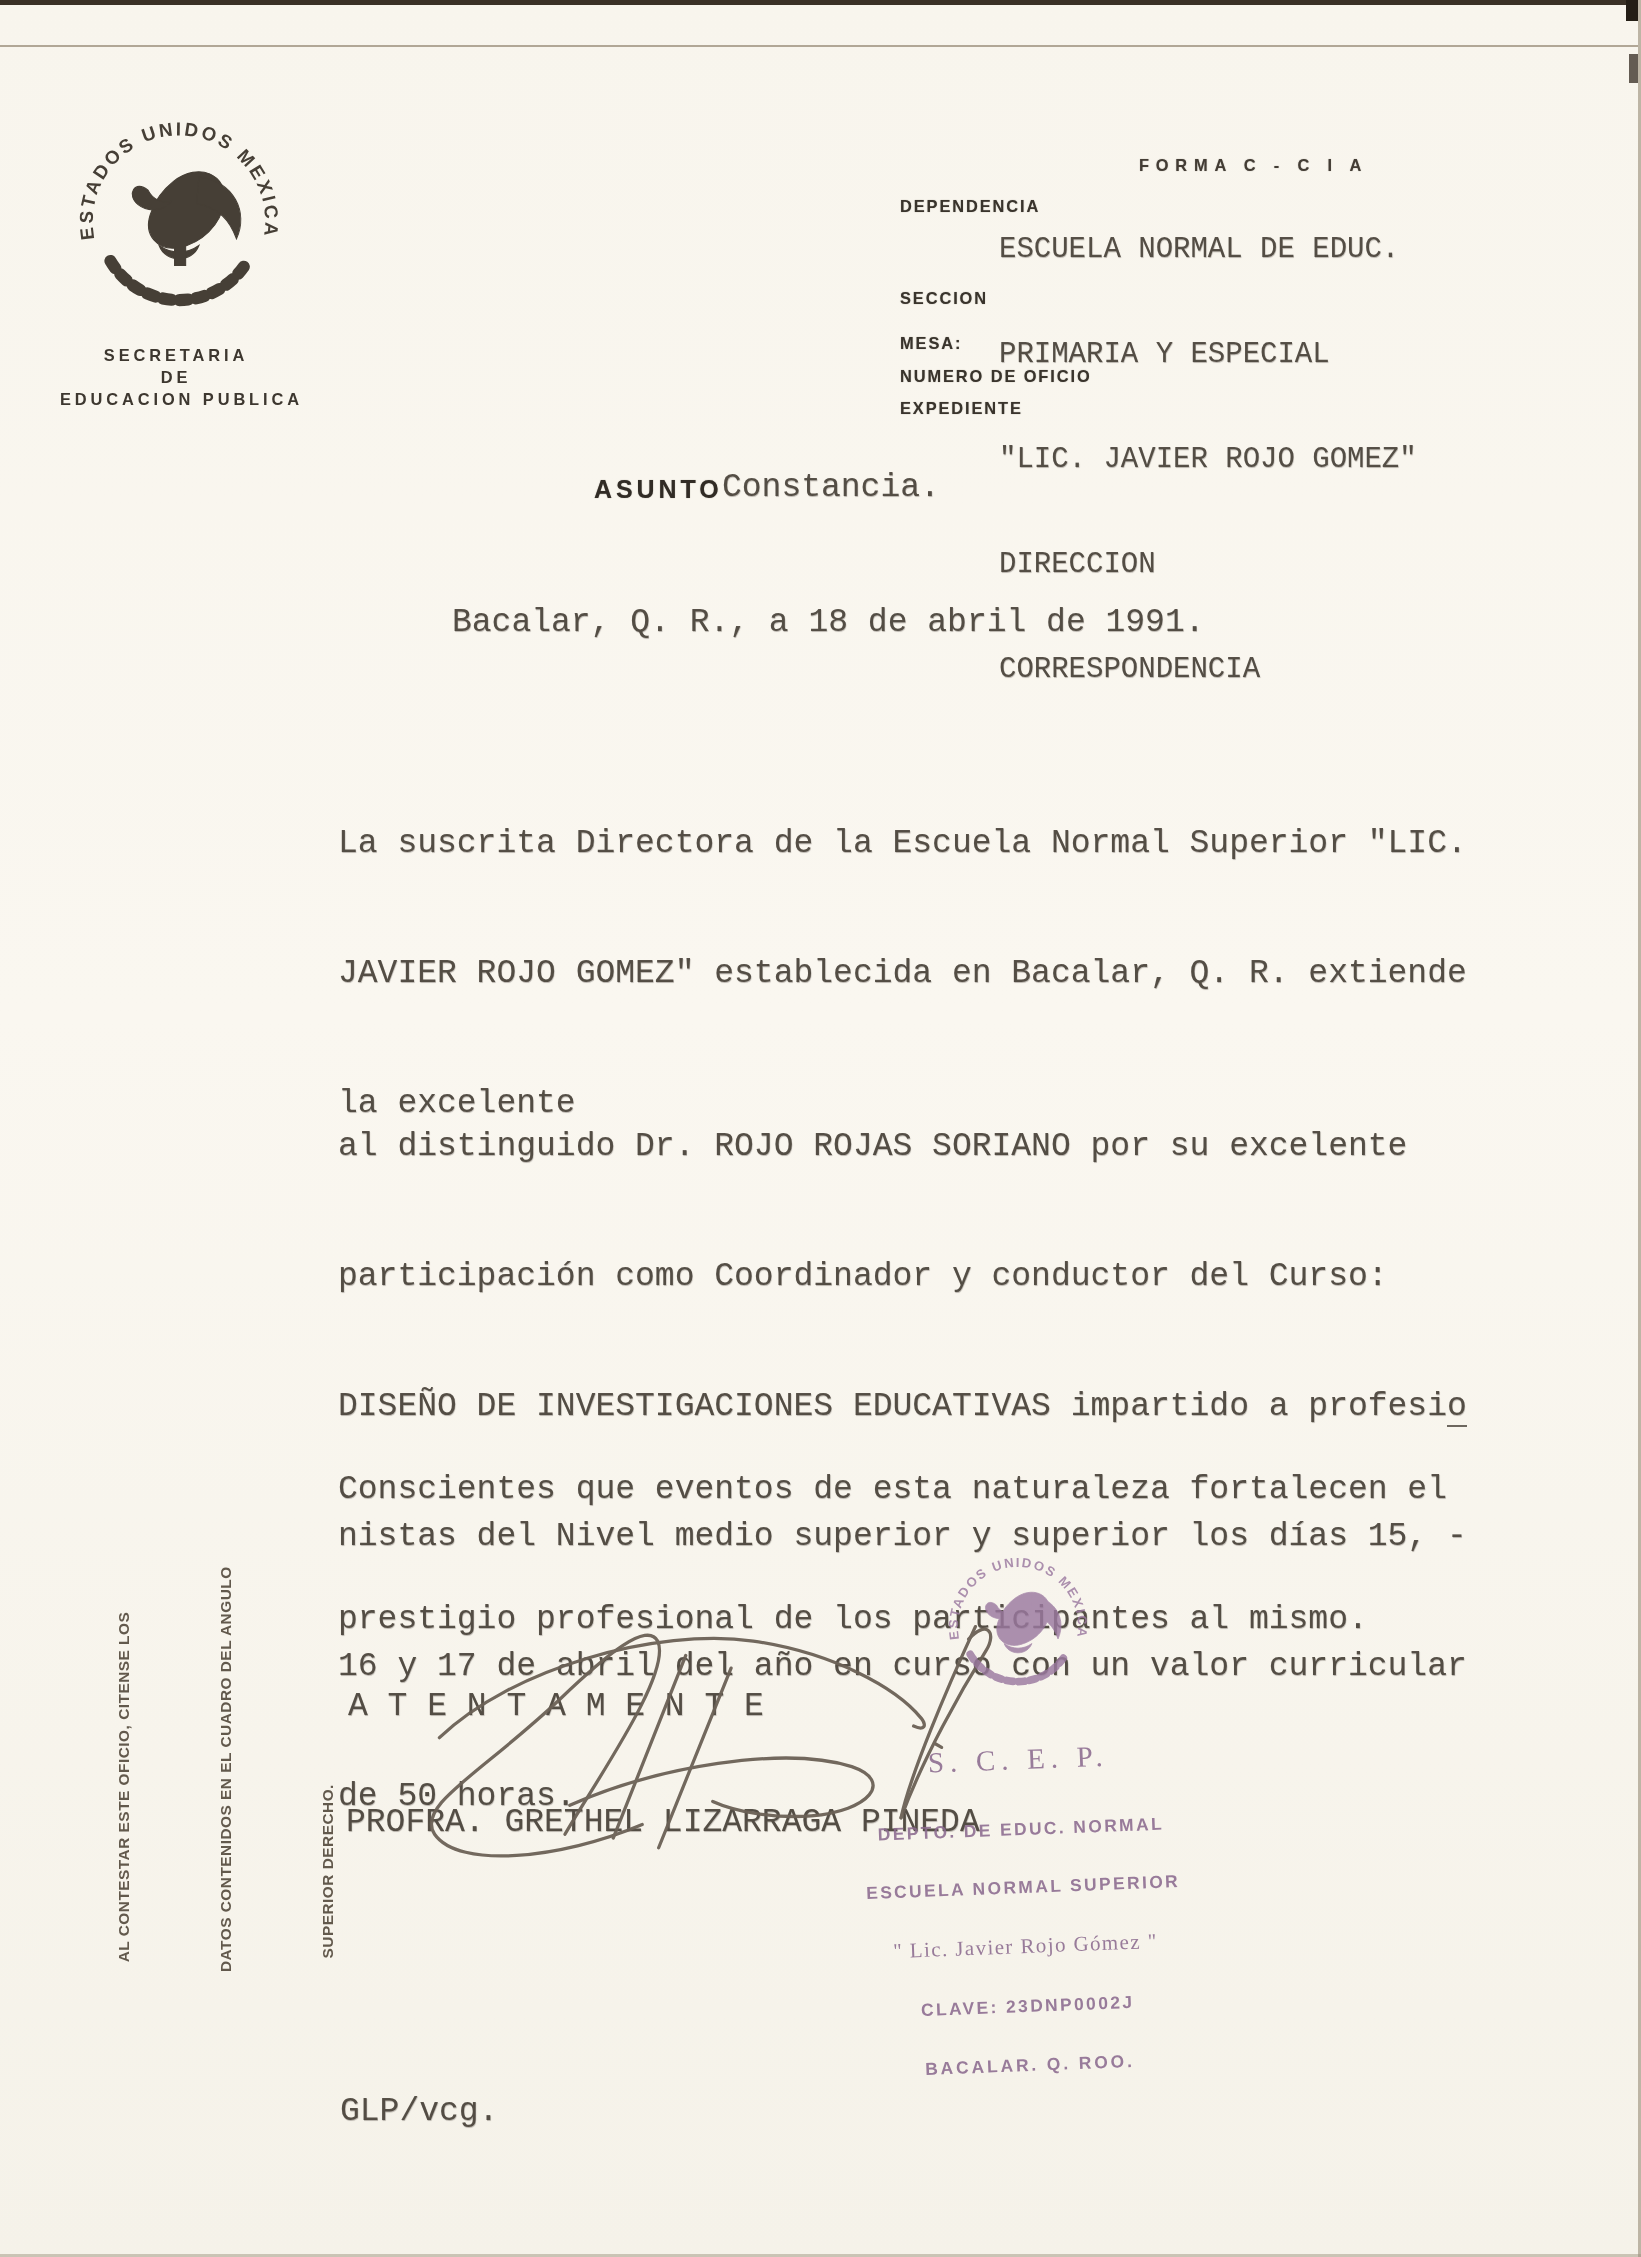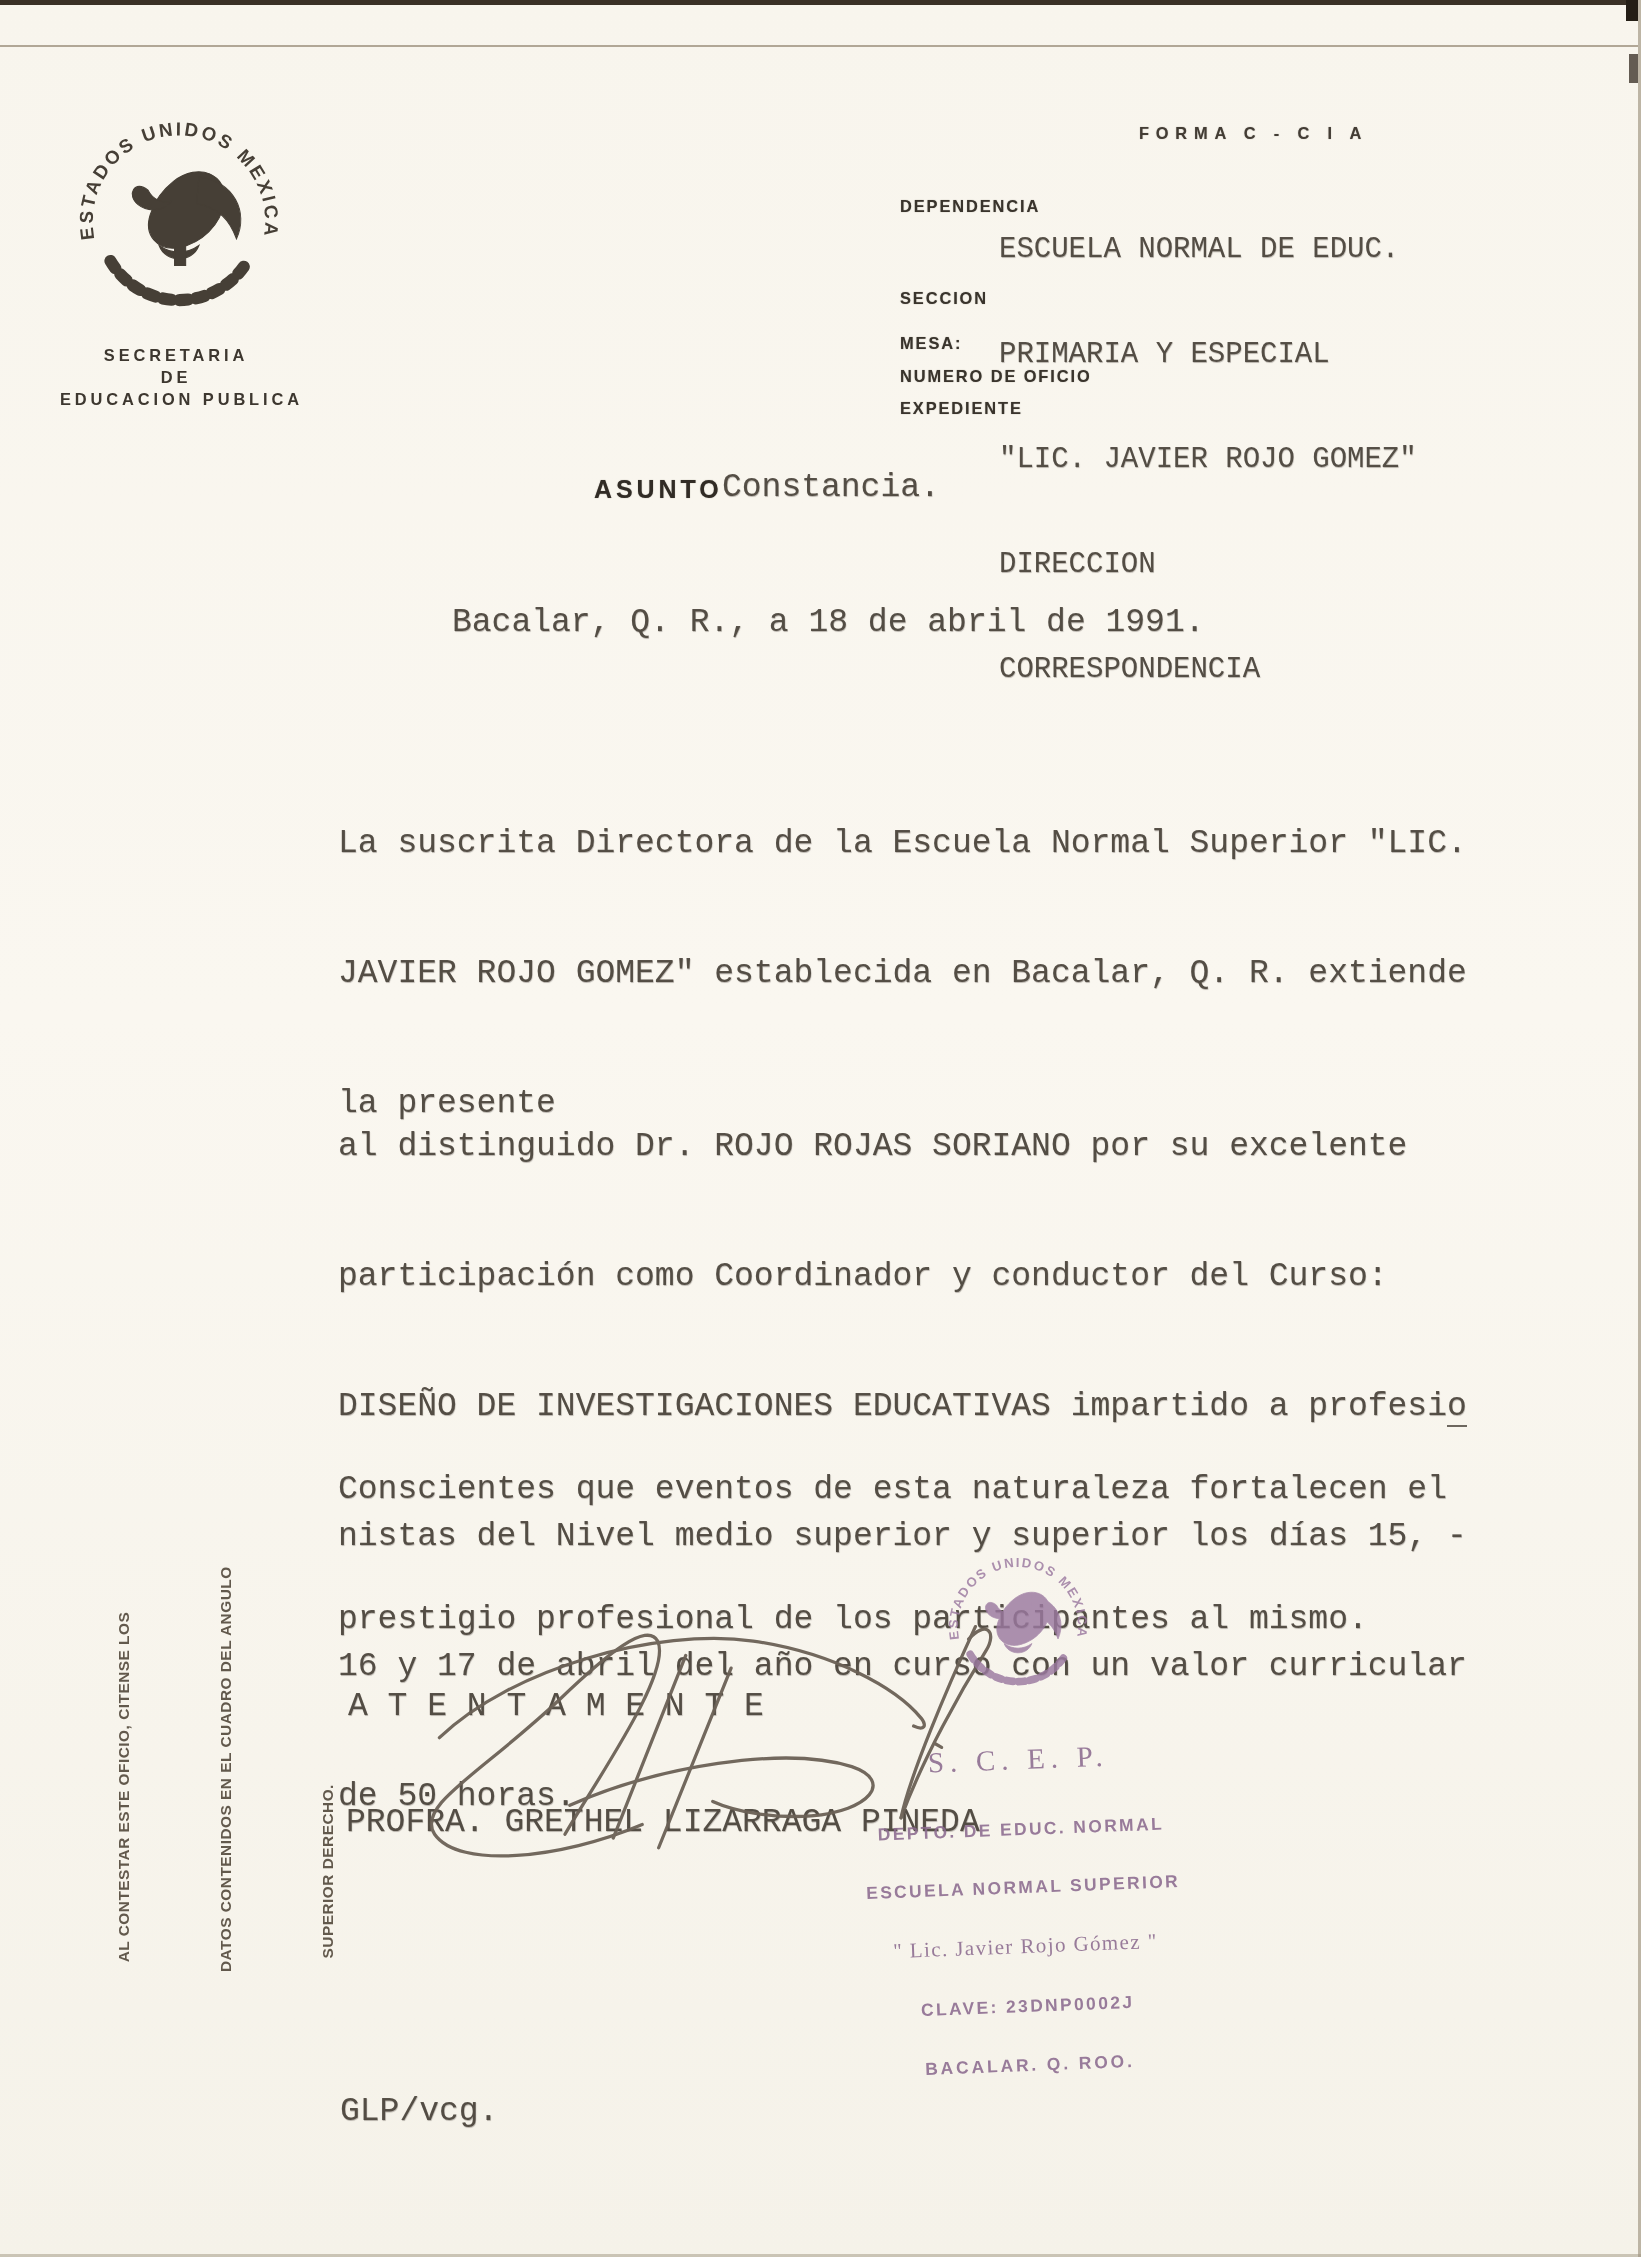--- a/index.html
+++ b/index.html
@@ -33,21 +33,21 @@
     text-shadow:0.5px 0.6px 0.7px rgba(74,67,59,.35);}
   .hyph-underline{border-bottom:2.9px solid rgba(74,67,59,.8);padding-bottom:0px;}
 
   
   .stamped{
     position:absolute;white-space:pre;
     font-family:"Liberation Sans","DejaVu Sans",sans-serif;
     font-weight:bold;color:rgba(47,41,33,.9);
     text-shadow:0 0 1px rgba(47,41,33,.5);
   }
-  .form-code{font-size:16.4px;letter-spacing:6.8px;color:rgba(52,45,36,.85);}
+  .form-code{font-size:16.4px;letter-spacing:6.8px;color:rgba(52,45,36,.85);margin-top:32px;}
   .hdr-label{font-size:16.4px;letter-spacing:1.9px;}
   .hdr-values{line-height:35px;font-size:29px;}
   .asunto-label{font-size:25px;letter-spacing:3.9px;color:rgba(40,35,28,.92);margin-left:26px;}
 
   
   .logo-caption{
     position:absolute;left:60px;top:344px;width:232px;text-align:center;
     font-family:"Liberation Sans","DejaVu Sans",sans-serif;font-weight:bold;
     color:rgba(44,38,30,.92);font-size:16.4px;letter-spacing:3.9px;line-height:22px;
     white-space:pre;
@@ -129,21 +129,21 @@
   </div>
 
   <div class="stamped asunto-label" style="left:568px;top:475px;">ASUNTO</div>
   <div class="t" style="left:722px;top:469px;">Constancia.</div>
 
   <div class="t" style="left:452px;top:604px;">Bacalar, Q. R., a 18 de abril de 1991.</div>
 
   <div class="tblock" style="left:338px;top:742px;">
     <div>La suscrita Directora de la Escuela Normal Superior "LIC.</div>
     <div>JAVIER ROJO GOMEZ" establecida en Bacalar, Q. R. extiende</div>
-    <div>la presente</div>
+    <div>la excelente</div>
   </div>
 
 
   <div class="tblock" style="left:338px;top:1045px;">
     <div>al distinguido Dr. ROJO ROJAS SORIANO por su excelente</div>
     <div>participación como Coordinador y conductor del Curso:</div>
     <div><span>DISEÑO DE INVESTIGACIONES EDUCATIVAS impartido a profesi</span><span class="hyph-underline">o</span></div>
     <div>nistas del Nivel medio superior y superior los días 15, -</div>
     <div>16 y 17 de abril del año en curso con un valor curricular</div>
     <div>de 50 horas.</div>

